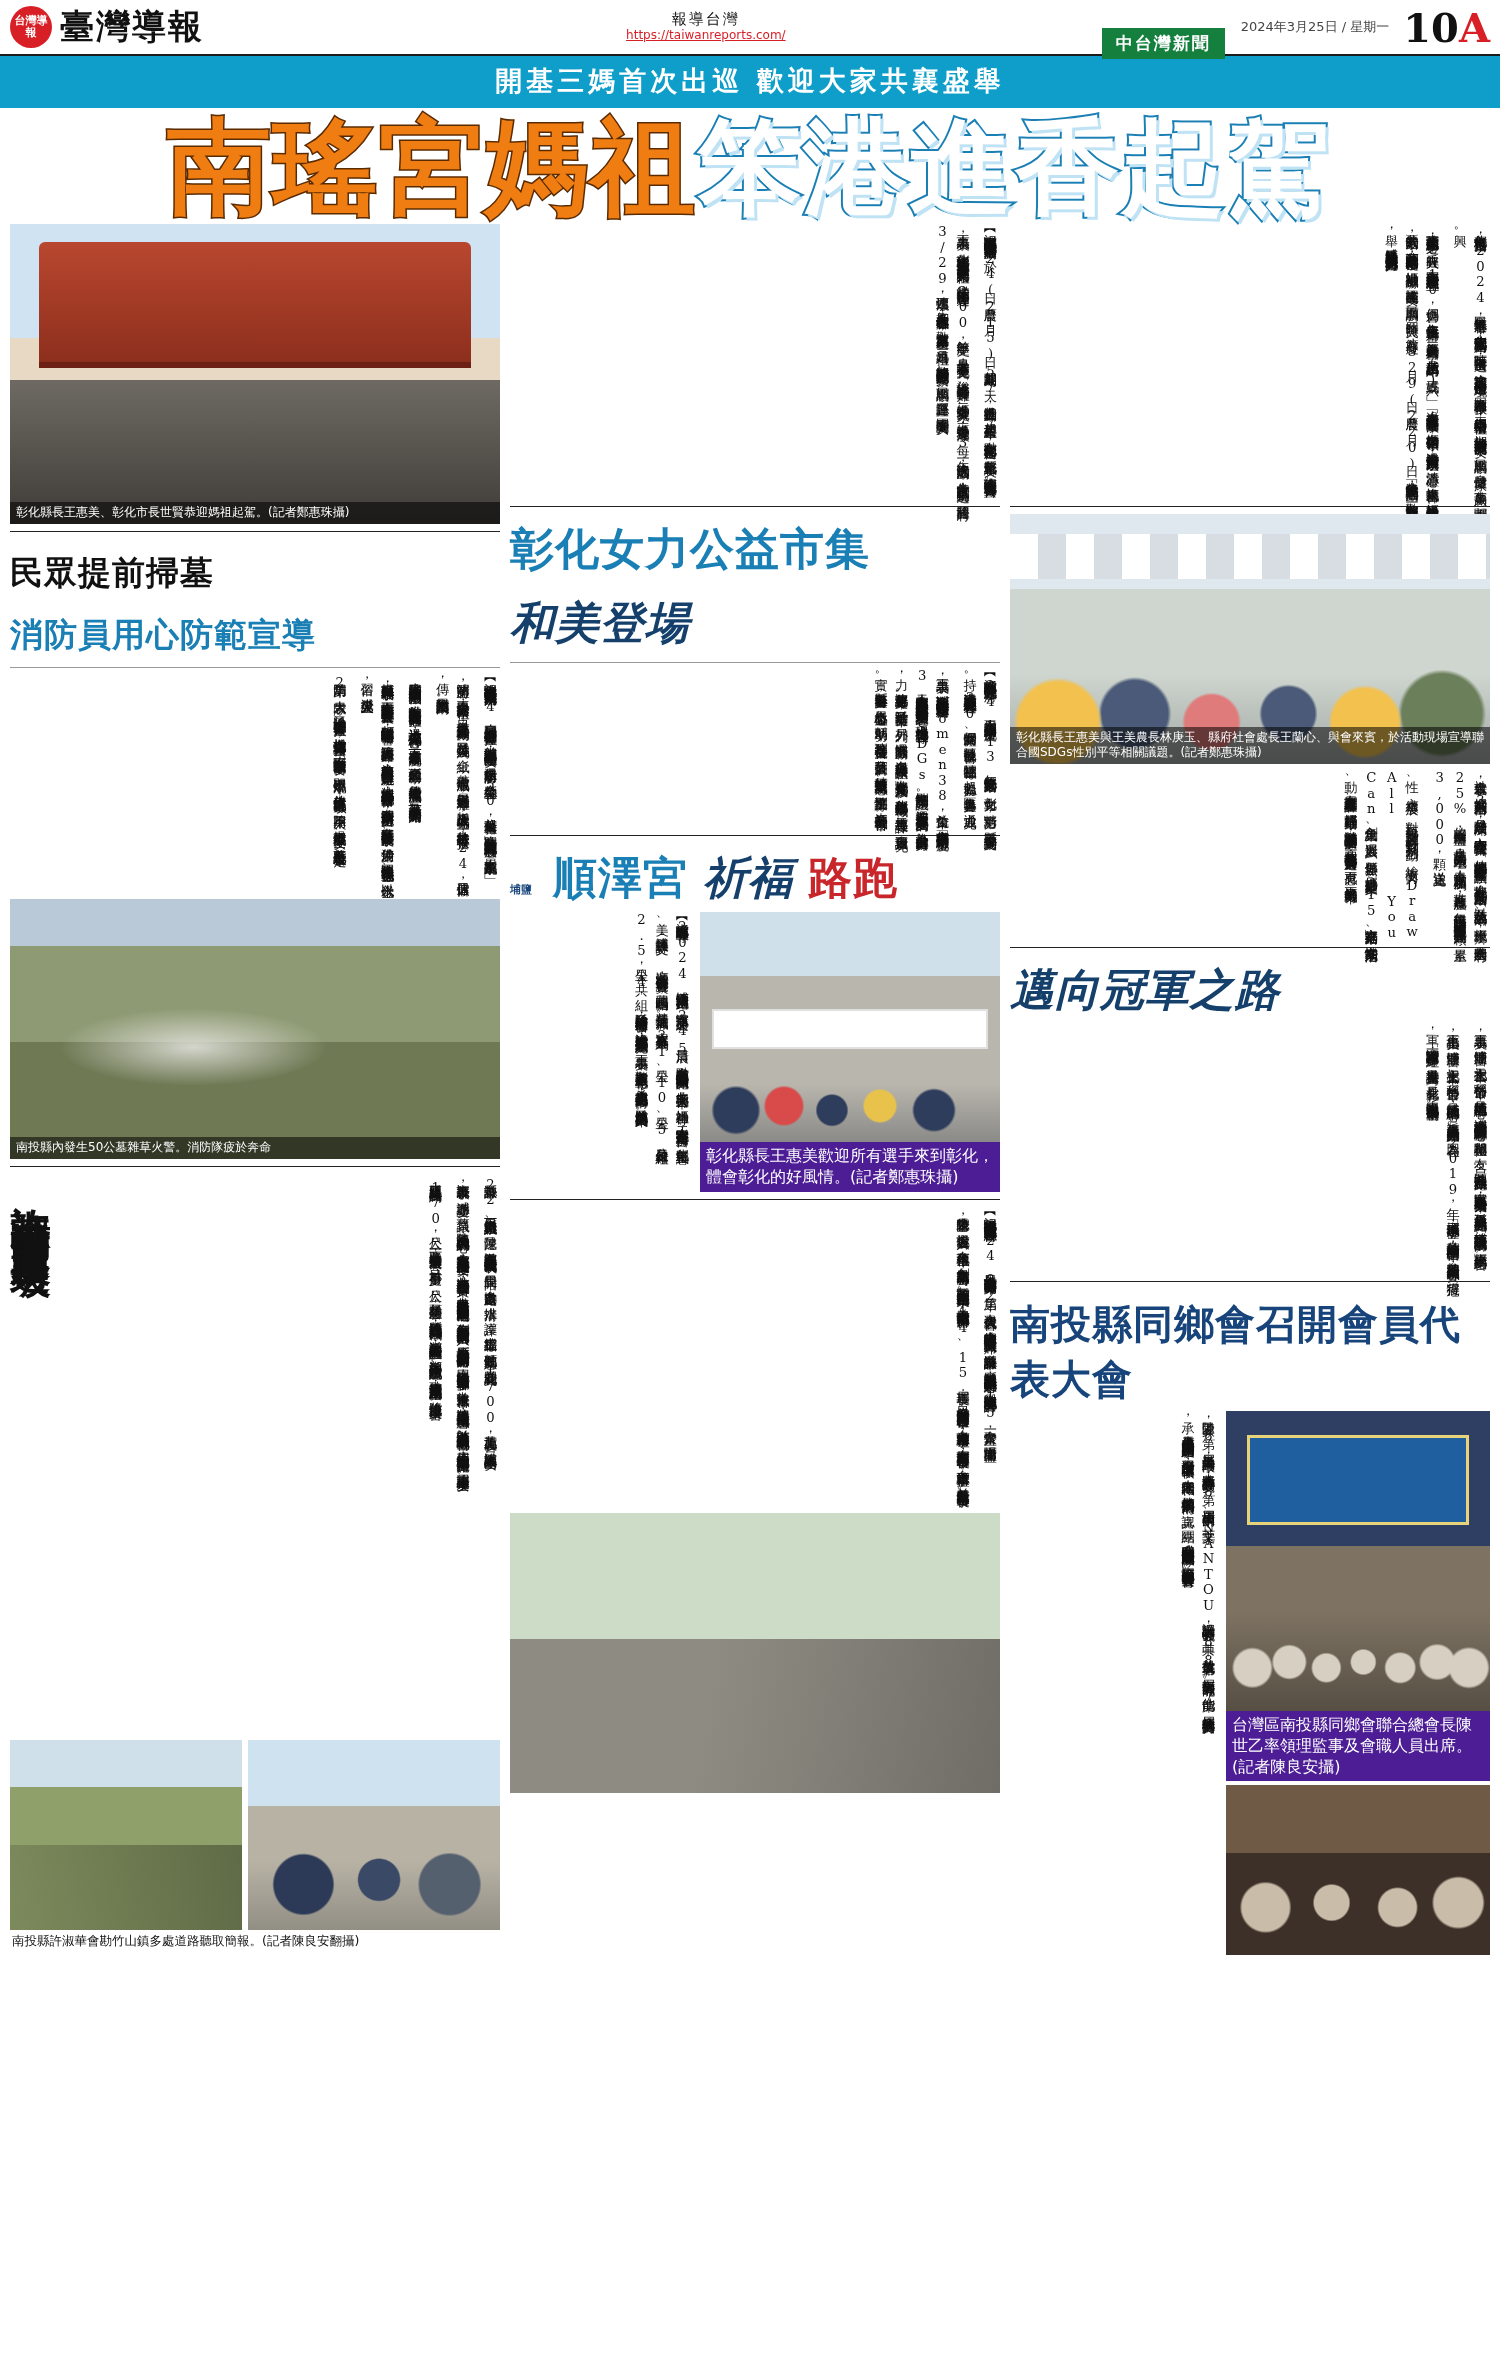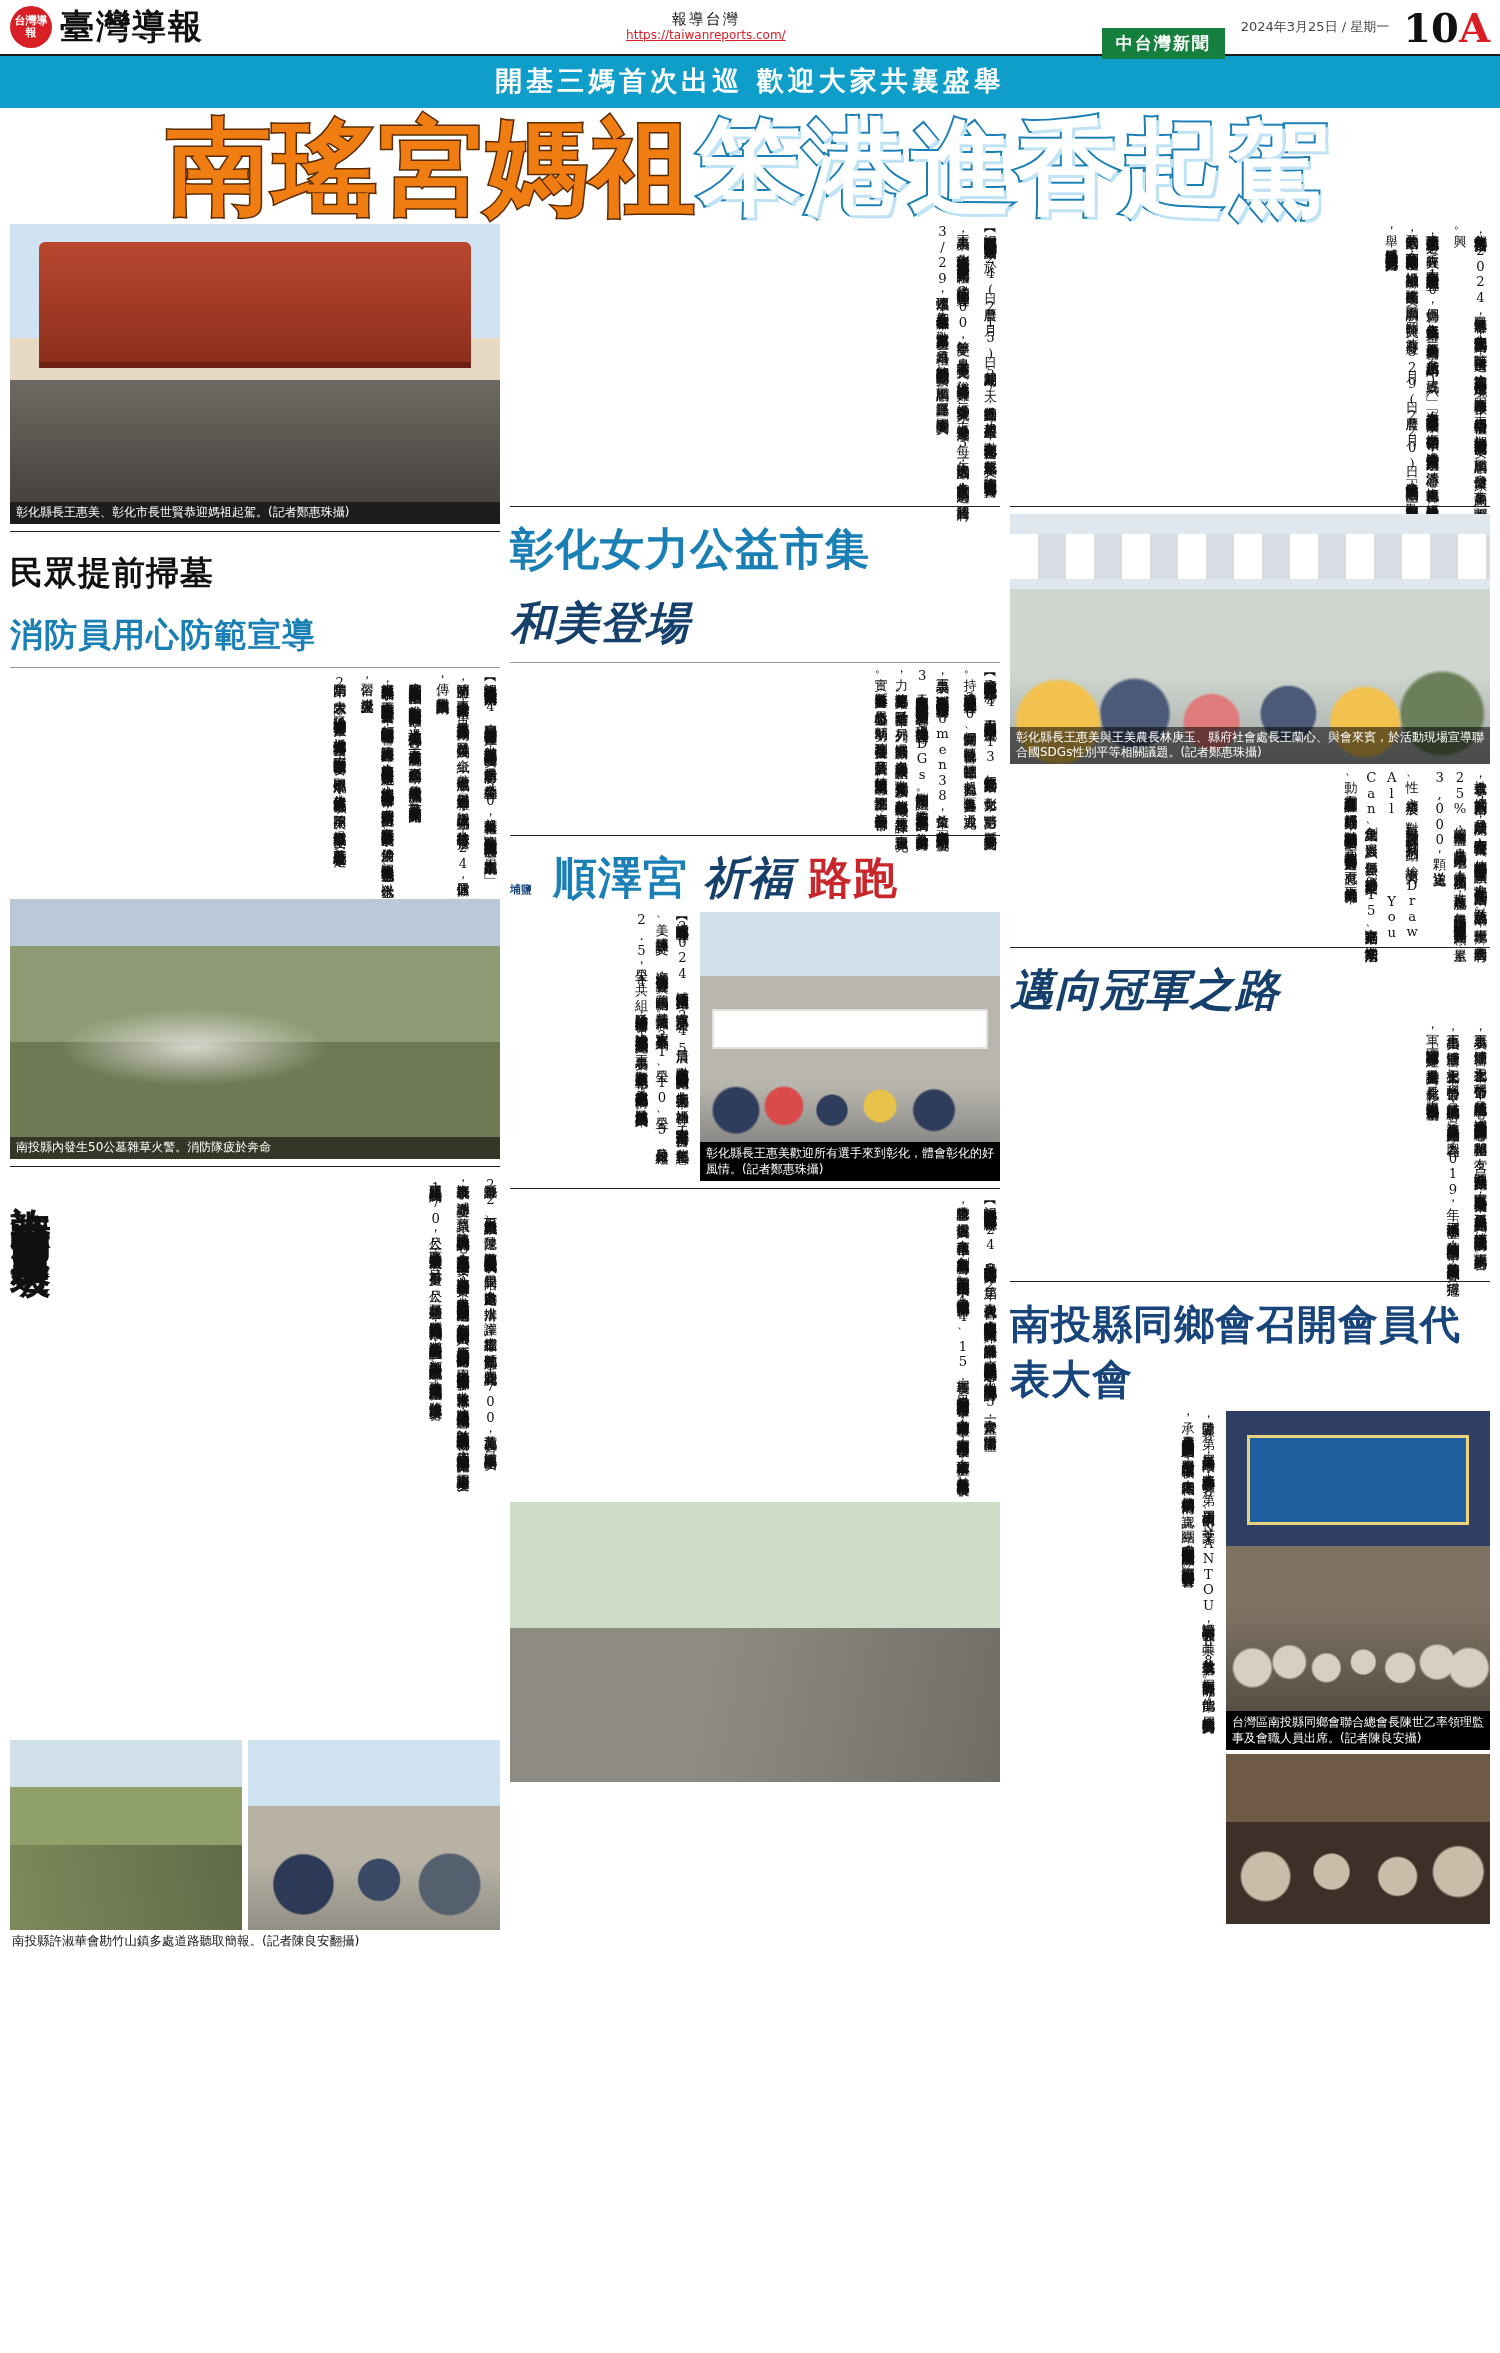--- a/index.html
+++ b/index.html
@@ -282,21 +282,21 @@
     text-align:justify; color:#111;
     column-gap:0;
   }
   .tblock { display:flex; flex-direction:row-reverse; gap:7px; }
   .tblock .vtext { height:inherit; }
 
   .rule { border-top:1px solid #222; margin:7px 0; }
   .rule-thin { border-top:1px solid #999; margin:5px 0; }
 
   .cap-blue-band {
-    background:#000000; color:#fff; font-size:12px; padding:4px 6px; line-height:1.3;
+    background:#4c1d95; color:#fff; font-size:16px; padding:4px 6px; line-height:1.3;
   }
 </style>
 </head>
 <body>
 
 <div class="masthead">
   <div class="logo-box">
     <div class="logo-seal">台灣導報</div>
     <div class="logo-title">臺灣導報</div>
   </div>

